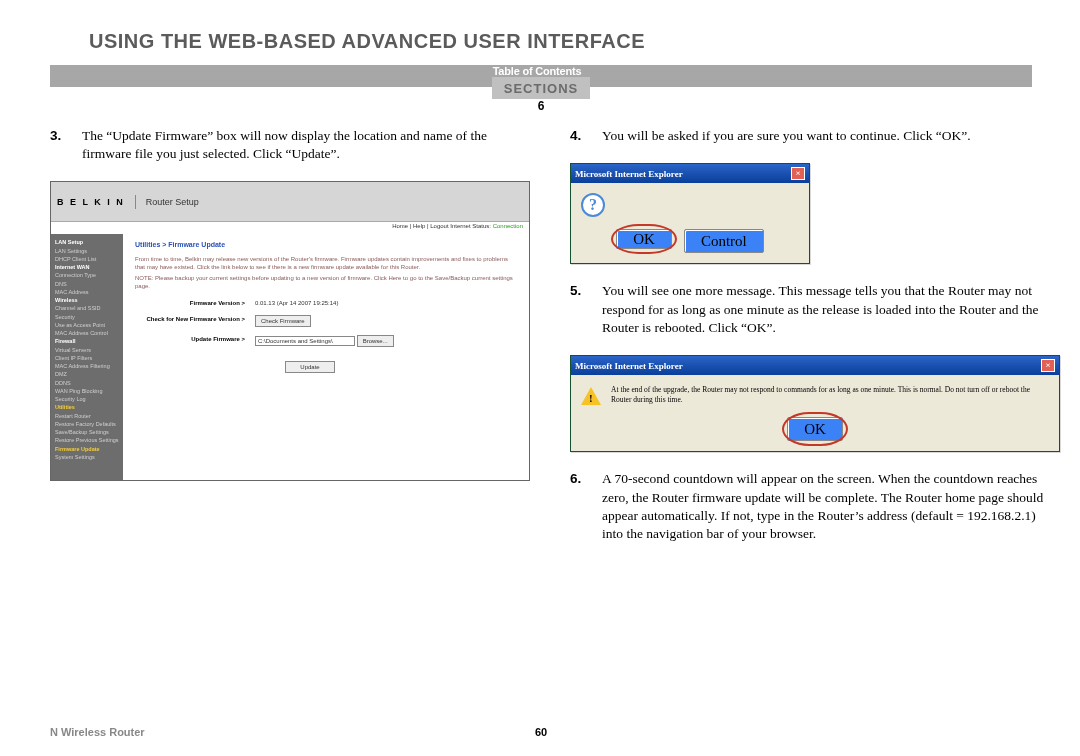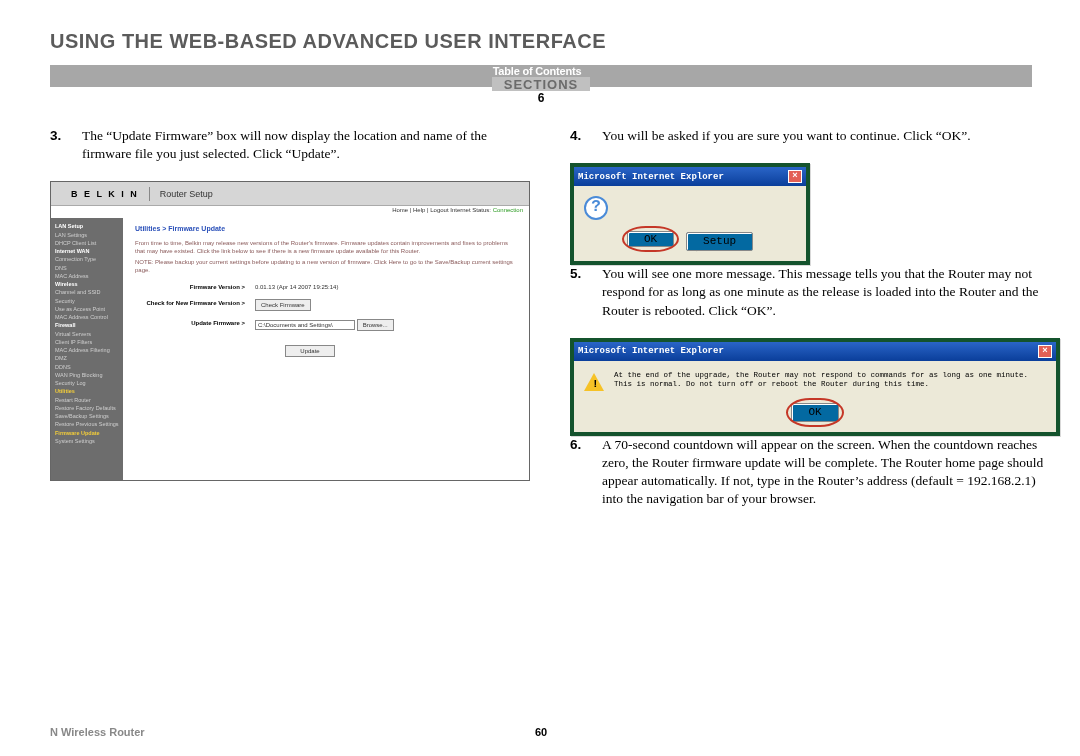--- a/index.html
+++ b/index.html
@@ -11,20 +11,21 @@
     color: #000;
     position: relative;
     padding: 30px 48px 0 50px;
   }
   .page-title {
     font-size: 20px;
     font-weight: bold;
     color: #5b5b5b;
     letter-spacing: 0.5px;
     margin-bottom: 12px;
+    margin-left: 39px;
   }
   .nav-bar {
     background: #a7a7a7;
     height: 22px;
     display: flex;
     align-items: center;
     font-size: 11px;
     color: #fff;
     flex-direction: column;
   }
@@ -33,21 +34,21 @@
     padding: 0 22px 0 14px;
     letter-spacing: -0.2px;
   }
   .nav-sections-label {
     background: #c0c0c0;
     color: #6b6b6b;
     font-weight: bold;
     font-size: 13px;
     letter-spacing: 1px;
     padding: 4px 12px;
-    height: 14px;
+    height: 22px;
     display: flex;
     align-items: center;
   }
   .nav-numbers {
     flex: 1;
     display: flex;
     justify-content: space-around;
     font-weight: bold;
     font-size: 12px;
     padding: 0 8px;
@@ -73,26 +74,26 @@
   .belkin-shot {
     border: 1px solid #666;
     width: 480px;
     height: 300px;
     margin-top: 14px;
     display: flex;
     flex-direction: column;
     font-family: Verdana, Arial, sans-serif;
   }
   .belkin-header {
-    height: 24px;
+    height: 40px;
     background: #d6d6d6;
     border-bottom: 1px solid #aaa;
     display: flex;
     align-items: center;
-    padding: 0 20px;
+    padding: 0 6px;
     font-size: 9px;
     color: #333;
   }
   .belkin-logo { font-weight: bold; letter-spacing: 2px; font-size: 9px; color: #000;}
   .belkin-hdiv { border-left: 1px solid #888; height: 14px; margin: 0 10px; }
   .belkin-top2 {
     height: 12px;
     font-size: 6px;
     text-align: right;
     padding-right: 6px;
@@ -125,24 +126,25 @@
     border: 1px solid #888; background: #eee; font-size: 6px; padding: 1px 5px; display: inline-block;
   }
   .belkin-input {
     border: 1px solid #888; background: #fff; font-size: 6px; padding: 0 2px; width: 100px; display:inline-block;
   }
   .belkin-update {
     margin: 14px auto 0 150px; width: 50px; text-align:center;
   }
   
   .ie-dialog {
-    border: 4px solid #14532d;
-    font-family: Liberation Mono, monospace;
+    border: 1px solid #14532d;
+    font-family: Liberation Serif, serif;
     font-size: 10px;
     margin-top: 12px;
+    margin-bottom: 18px;
     box-shadow: 1px 1px 0 rgba(0,0,0,0.15);
   }
   .ie-dialog.small { width: 240px; }
   .ie-dialog.wide { width: 490px; }
   .ie-title {
     background: linear-gradient(#2a65c8, #0a3e9a);
     color: #fff;
     font-size: 9px;
     font-weight: bold;
     padding: 3px 4px;
@@ -185,22 +187,22 @@
   .ie-msg { font-size: 9px; color: #000; line-height: 1.3; }
   .ie-msg.tiny { font-size: 7.5px; }
   .ie-buttons {
     background: #ece9d8;
     display: flex;
     justify-content: center;
     gap: 12px;
     padding: 0 0 10px 0;
   }
   .ie-btn {
-    font-size: 11px;
-    background: #0369a1;
+    font-size: 15px;
+    background: #3b82f6;
     border: 1px solid #888;
     border-radius: 2px;
     padding: 1px 16px;
     box-shadow: inset 1px 1px 0 #fff;
     position: relative;
     text-align: center;
   }
   .ie-btn.circled::after {
     content: "";
     position: absolute;
@@ -337,21 +339,21 @@
         <span class="ie-close">×</span>
       </div>
       <div class="ie-body">
         <div class="ie-q-icon">?</div>
       </div>
       <div class="ie-buttons">
         <span style="position:relative;">
           <span class="ie-btn circled">OK</span>
           <span class="cursor">➤</span>
         </span>
-        <span class="ie-btn">Setup</span>
+        <span class="ie-btn">Control</span>
       </div>
     </div>
 
     <div class="step">
       <div class="step-num">5.</div>
       <div class="step-text">You will see one more message. This message tells you that the Router may not respond for as long as one minute as the release is loaded into the Router and the Router is rebooted. Click “OK”.</div>
     </div>
 
     <div class="ie-dialog wide">
       <div class="ie-title">

